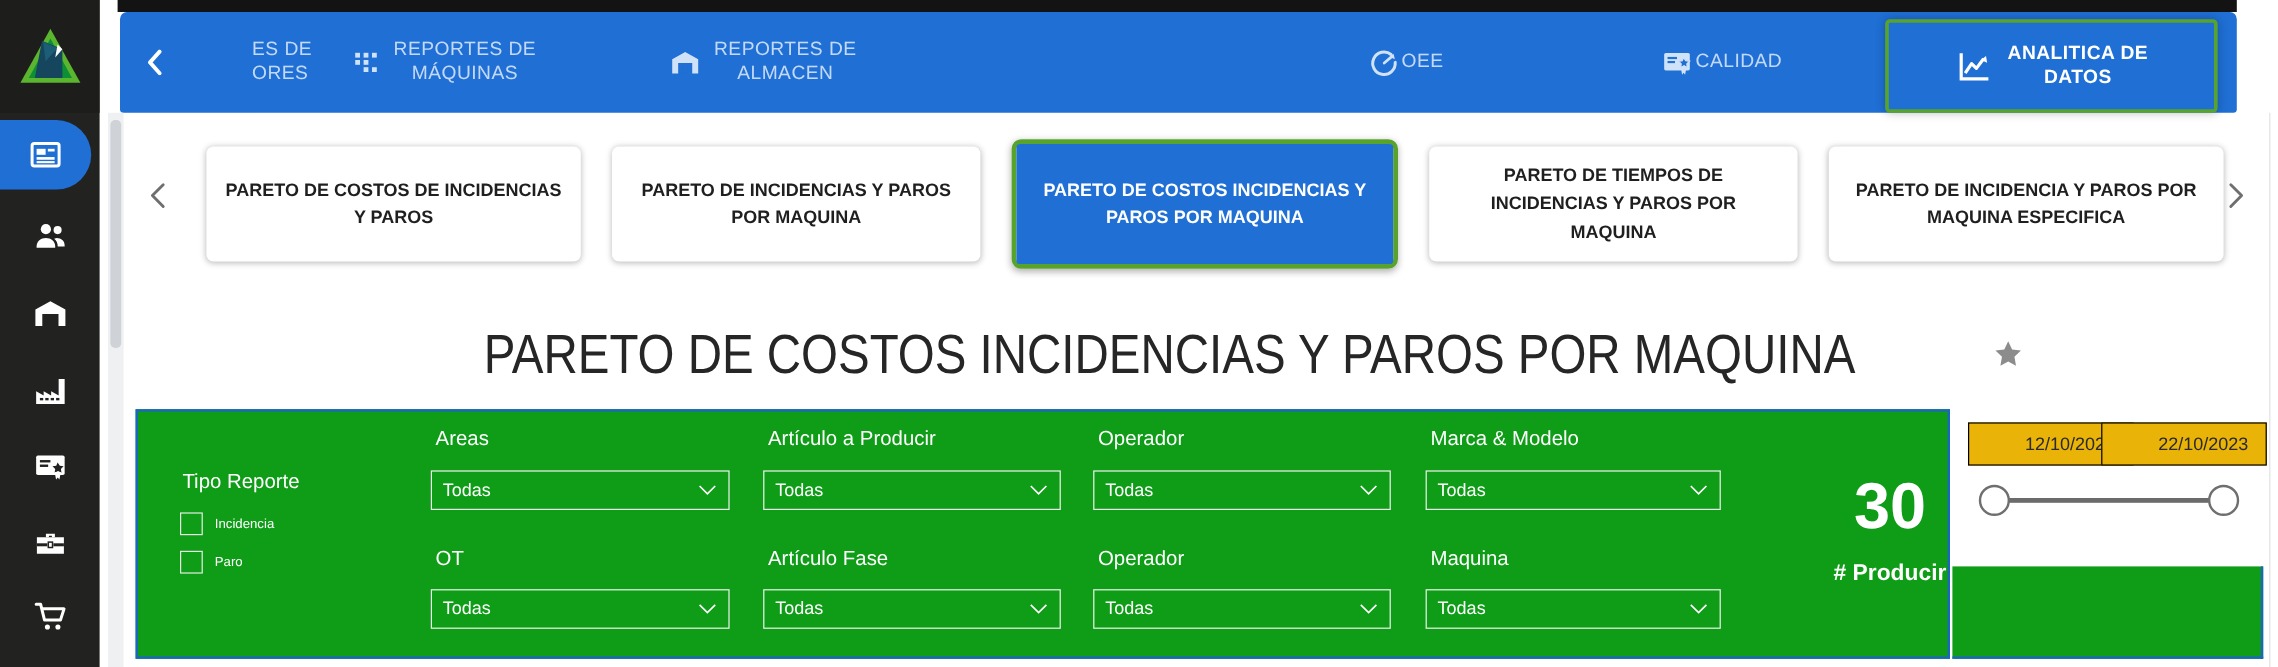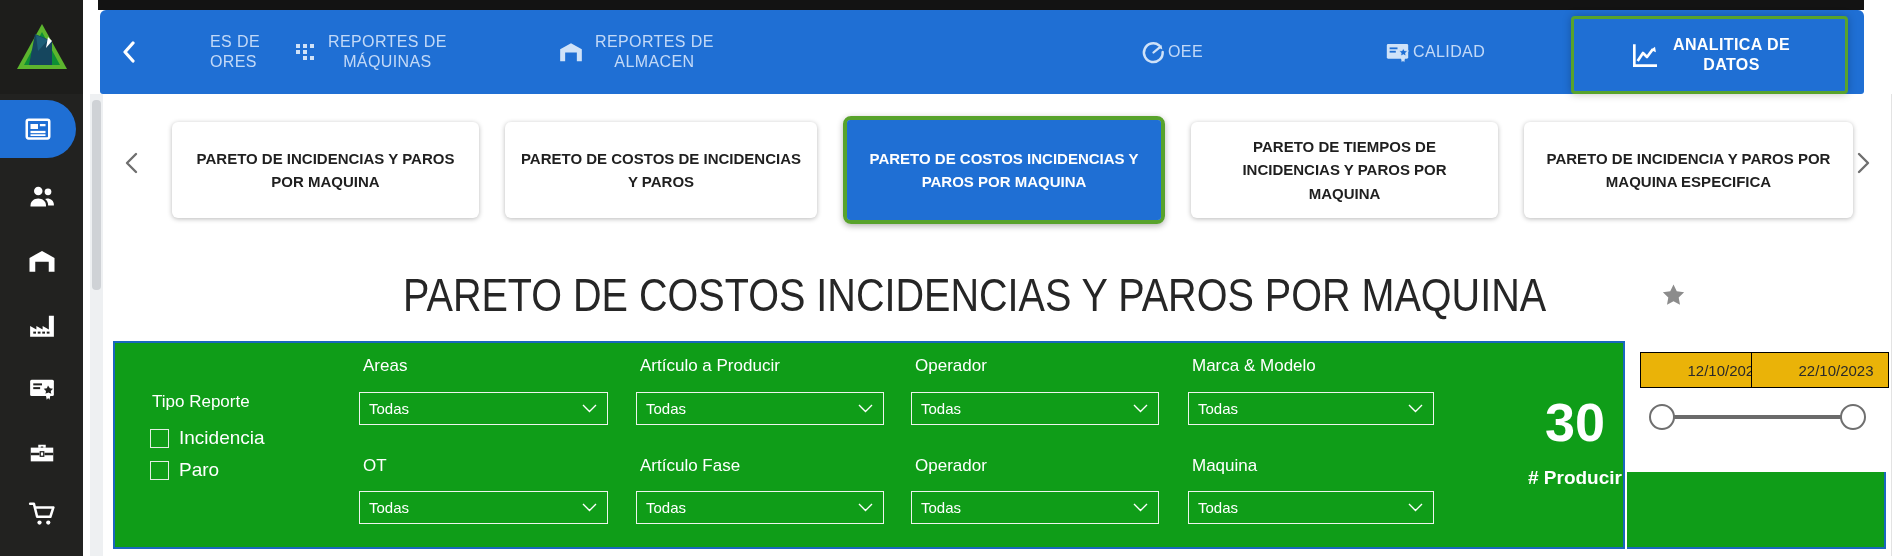--- a/index.html
+++ b/index.html
@@ -44,21 +44,21 @@
   .title-row{left:113px;top:264px;width:1771px;height:62px;display:flex;align-items:center;justify-content:center;gap:20px;}
   .page-title{font-size:46px;font-weight:500;color:#262626;white-space:nowrap;
               transform:scaleX(.86);transform-origin:center;letter-spacing:0;}
 
   
   .panel{left:113px;top:341px;width:1512px;height:208px;background:#0f9d18;border:2px solid #1a67be;box-sizing:border-box;}
   .panel2{left:1627px;top:472px;width:259px;height:77px;background:#0f9d18;border-right:2px solid #1a67be;border-bottom:2px solid #1a67be;box-sizing:border-box;}
   .flabel{color:#fff;font-weight:400;font-size:17px;white-space:nowrap;}
   .chk-row{position:absolute;display:flex;align-items:center;gap:10px;cursor:pointer;}
   .chk-box{width:17px;height:17px;border:1px solid #e4efe4;background:transparent;}
-  .chk-lab{color:#fff;font-size:19px;}
+  .chk-lab{color:#fff;font-size:11px;}
   .dd{position:absolute;height:33px;border:1px solid #eef4ee;display:flex;align-items:center;justify-content:space-between;
       padding:0 10px 0 9px;box-sizing:border-box;cursor:pointer;}
   .dd-val{color:#ffffff;font-size:15px;}
   .kpi-num{position:absolute;left:1360px;top:52px;width:200px;text-align:center;color:#fff;font-size:54px;font-weight:600;line-height:54px;}
   .kpi-lab{position:absolute;left:1360px;top:124px;width:200px;text-align:center;color:#fff;font-size:19px;font-weight:700;}
 
   
   .date-box{top:352px;width:104px;height:34px;border:1px solid #000000;background:#eab308;display:flex;align-items:center;justify-content:center;
             font-size:15px;color:#2a2a2a;cursor:text;padding-left:32px;}
   .slider-track{left:1662px;top:415px;width:191px;height:4px;background:#6b6b6b;cursor:pointer;}
@@ -238,25 +238,25 @@
   <div class="abs scroll-track"></div>
   <div class="abs scroll-thumb"></div>
 
   <div class="abs tab-chevron" style="left:118px">
     <svg width="13" height="22" viewBox="0 0 13 22">
       <path d="M11,2 L2,11 L11,20" fill="none" stroke="#6f6f6f" stroke-width="2.4" stroke-linecap="round" stroke-linejoin="round"></path>
     </svg>
   </div>
 
   <div class="abs tabs-row">
+    <div class="tab-card w1">
+      <span>PARETO DE COSTOS DE INCIDENCIAS Y PAROS</span>
+    </div>
     <div class="tab-card w2">
       <span>PARETO DE INCIDENCIAS Y PAROS POR MAQUINA</span>
-    </div>
-    <div class="tab-card w1">
-      <span>PARETO DE COSTOS DE INCIDENCIAS Y PAROS</span>
     </div>
     <div class="tab-sel-wrap w3">
       <div class="tab-sel-inner">
         <span>PARETO DE COSTOS INCIDENCIAS Y PAROS POR MAQUINA</span>
       </div>
     </div>
     <div class="tab-card w4">
       <span>PARETO DE TIEMPOS DE INCIDENCIAS Y PAROS POR MAQUINA</span>
     </div>
     <div class="tab-card w5">

